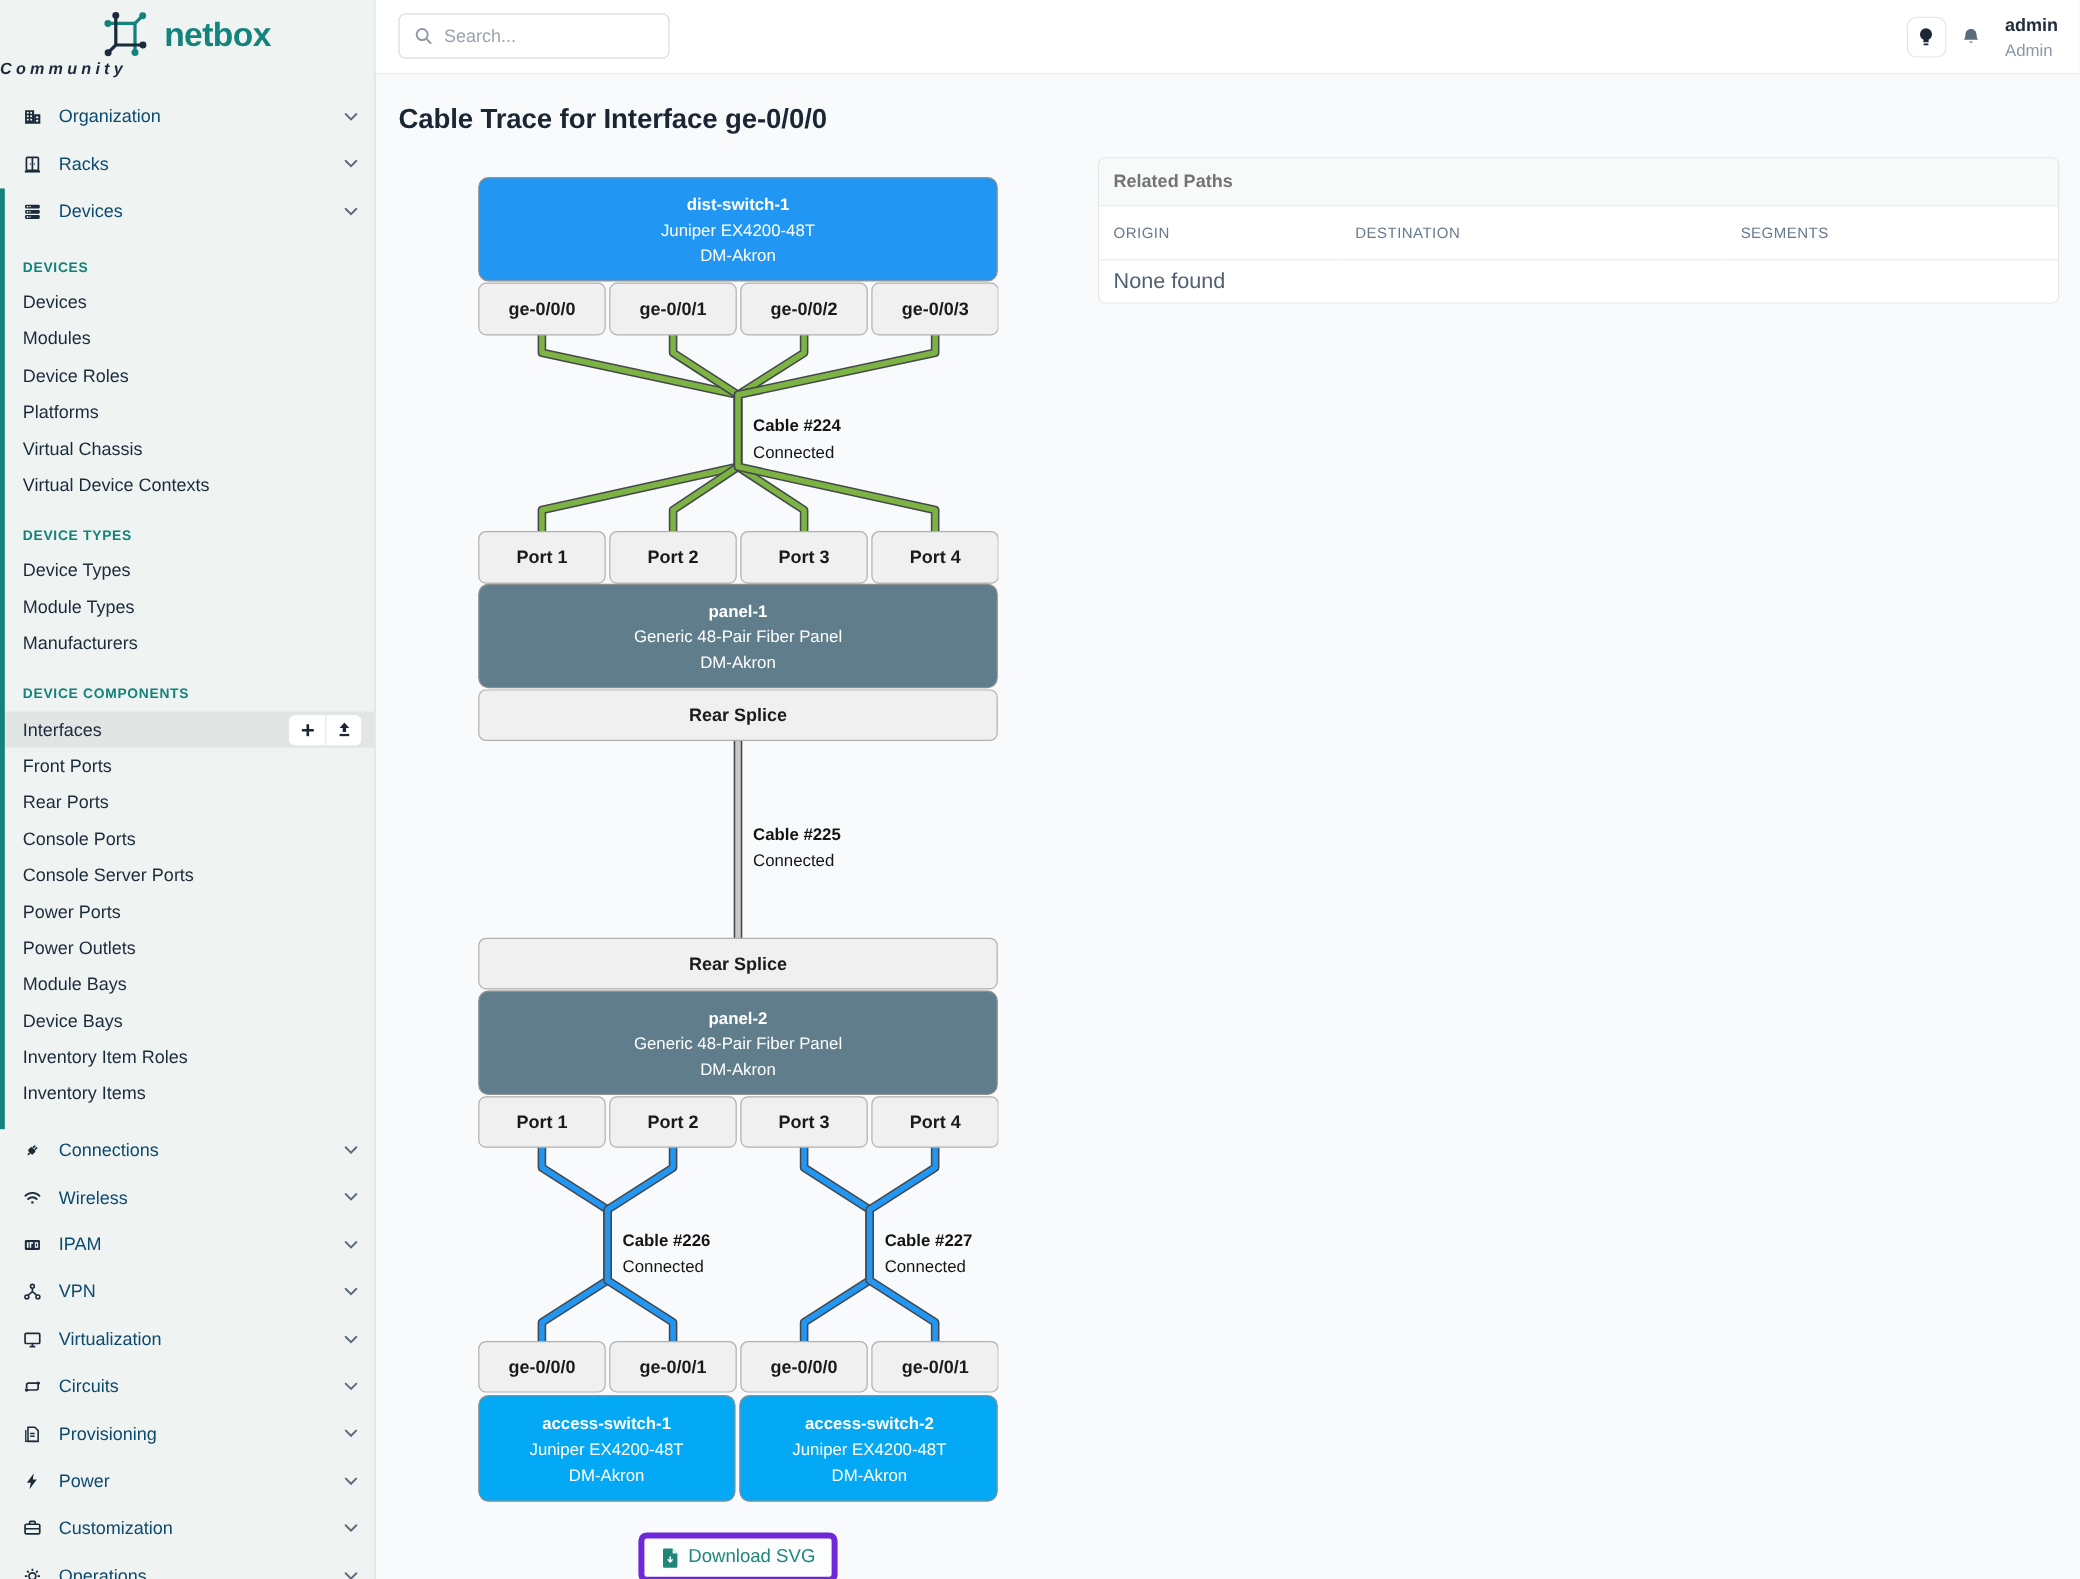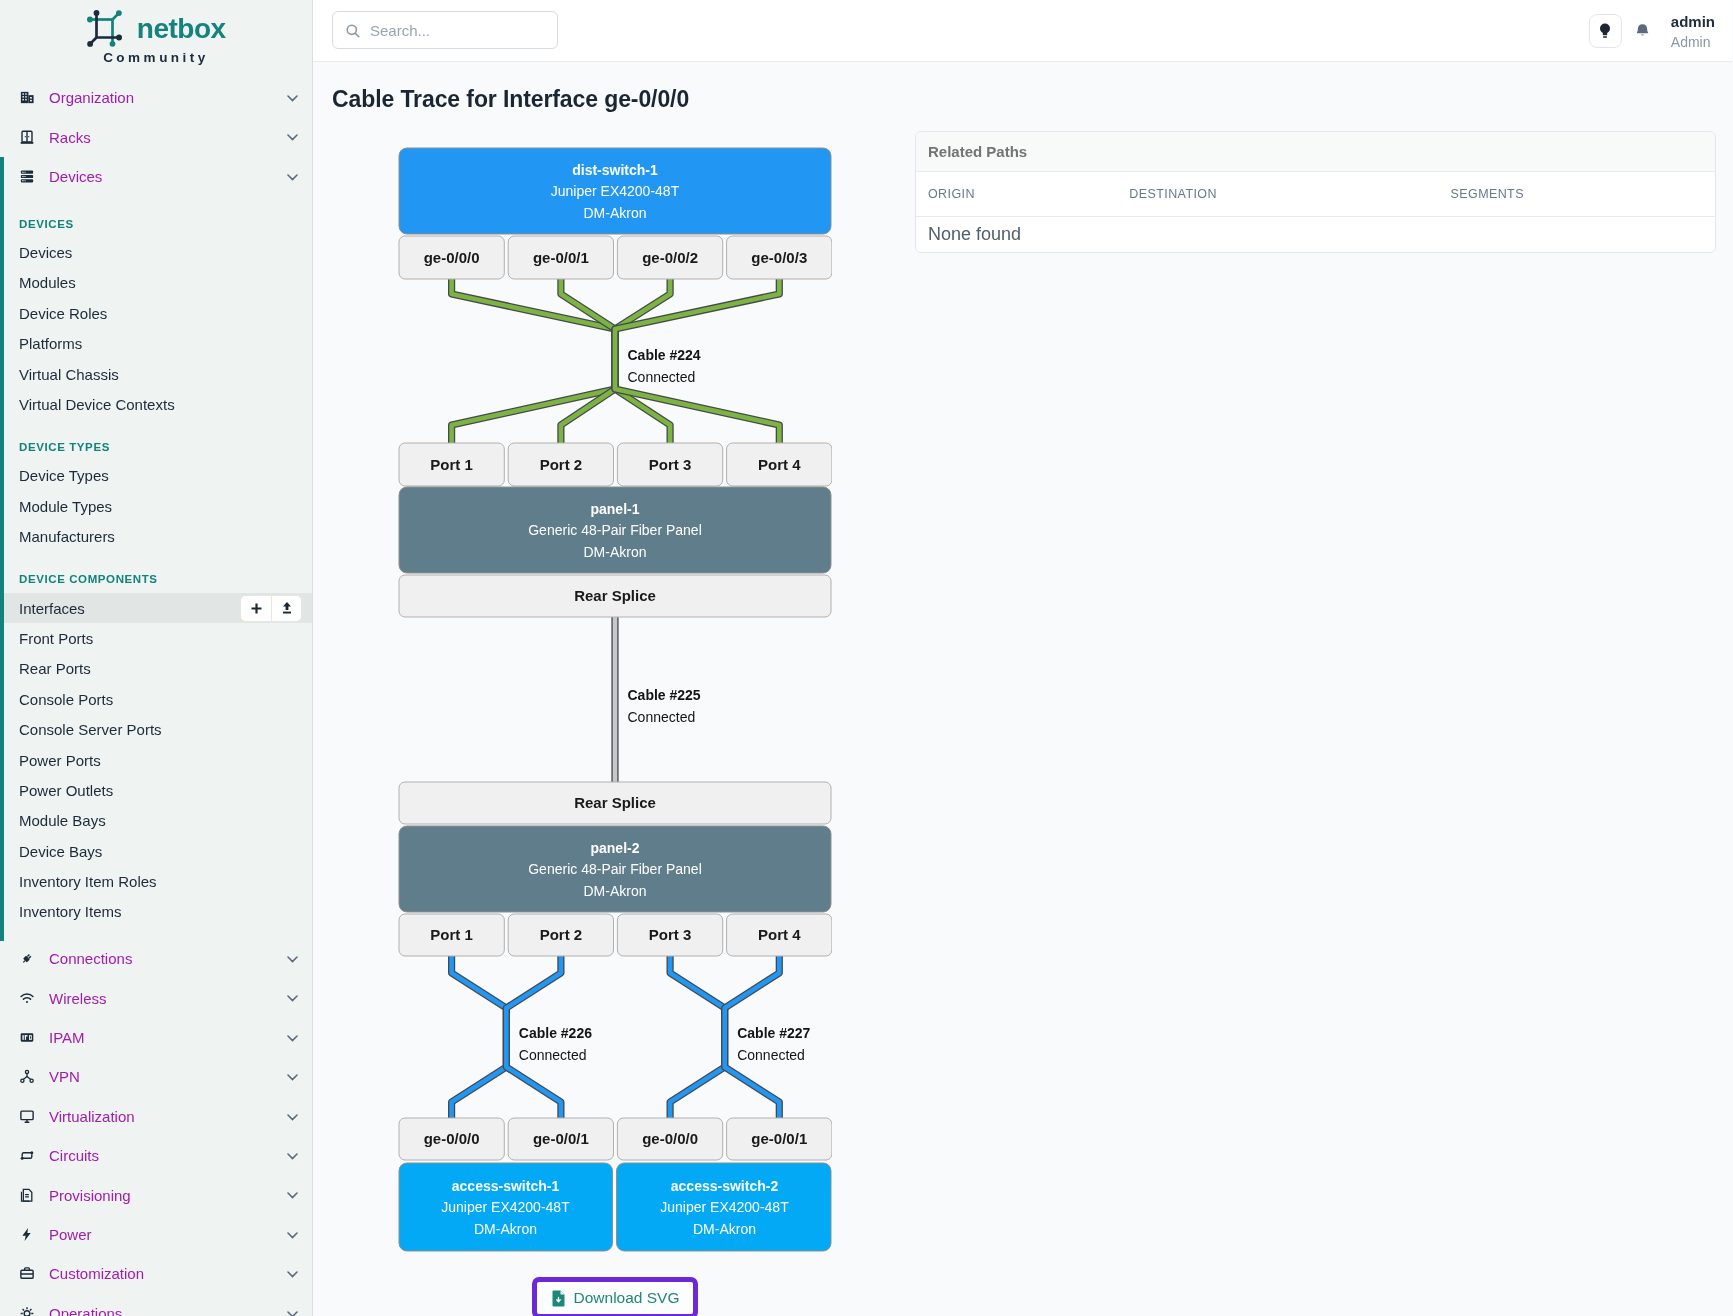--- a/index.html
+++ b/index.html
@@ -13,24 +13,24 @@
   
   .sidebar {
     position: absolute; left: 0; top: 0; width: 313px; height: 1316px;
     background: #eff3f2; border-right: 1px solid #dbdfe1; overflow: hidden;
   }
   .accent-bar { position: absolute; left: 0; top: 157px; width: 4px; height: 784px; background: #11837a; }
   .brand { height: 78px; position: relative; }
   .brand-row { position: absolute; left: 0; top: 10px; width: 100%; text-align: center; }
   .brand-mark { display: inline-block; vertical-align: middle; }
   .brand-word { display: inline-block; vertical-align: middle; margin-left: 9px; font-size: 28px; font-weight: bold; color: #13837c; letter-spacing: -0.5px; }
-  .brand-tag { position: absolute; left: 0; top: 50px; width: 100%; text-align: center; font-size: 13.5px; font-weight: 600; color: #1b2b3c; letter-spacing: 3.5px; }
+  .brand-tag { position: absolute; left: 0; top: 50px; width: 100%; text-align: left; font-size: 13.5px; font-weight: 600; color: #1b2b3c; letter-spacing: 3.5px; font-style: italic; }
   .nav-top-item { height: 39.4px; display: flex; align-items: center; padding: 0 14px 0 19px; cursor: pointer; }
   .nav-top-item .ni { width: 16px; height: 16px; flex: 0 0 16px; display: flex; align-items: center; justify-content: center; }
-  .nav-top-item .nl { margin-left: 14px; font-size: 15px; color: #a21caf; }
+  .nav-top-item .nl { margin-left: 14px; font-size: 15px; color: #0c4a6e; }
   .nav-top-item .chev { margin-left: auto; }
   .sec-header { margin-top: 13.6px; height: 27.7px; display: flex; align-items: center; padding-left: 19px;
     font-size: 11.5px; font-weight: bold; letter-spacing: 0.6px; color: #11837a; }
   .sub-item { height: 30.35px; display: flex; align-items: center; padding: 0 10px 0 19px; font-size: 15px; color: #1c2b3a; cursor: pointer; }
   .sub-item.active { background: #e1e5e4; }
   .sub-item .grow { flex: 1; }
   .mini-group { display: flex; border-radius: 5px; overflow: hidden; box-shadow: 0 0 0 1px #e3e7e6; background:#fff; margin-right: 1px; }
   .mini-btn { width: 30px; height: 25px; background: #fff; display: flex; align-items: center; justify-content: center; cursor: pointer; }
   .mini-btn + .mini-btn { border-left: 1px solid #e4e8e7; }
   .bottom-gap { height: 12.2px; }

